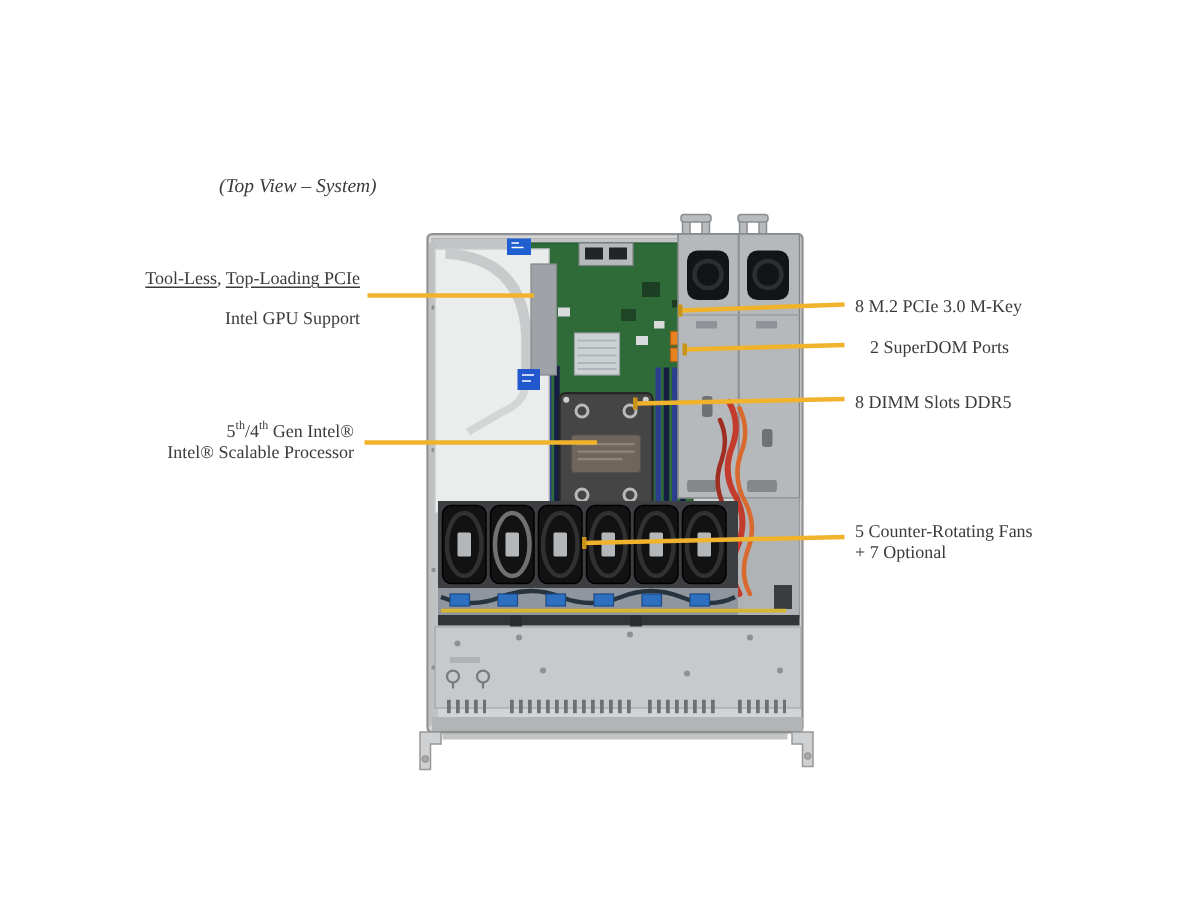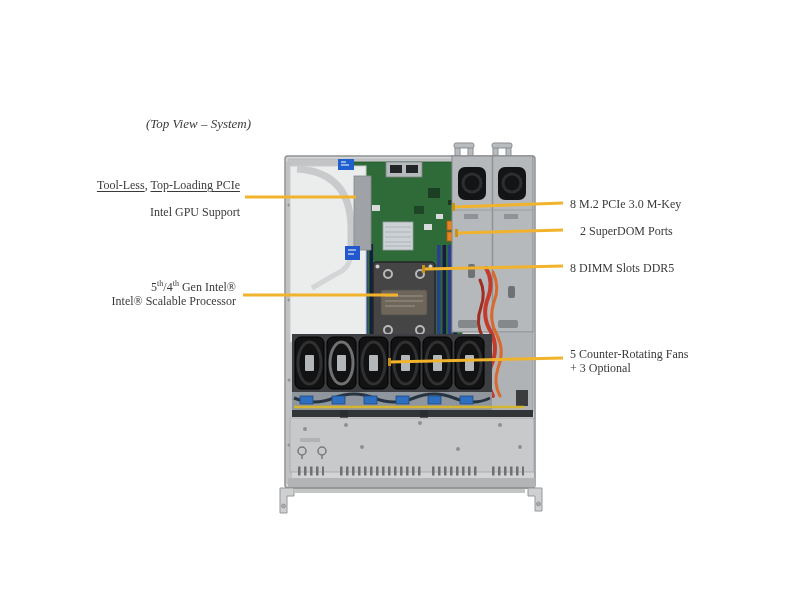--- a/index.html
+++ b/index.html
@@ -253,15 +253,15 @@
   <div class="label ra" style="left:36px;top:281px;width:200px;">
     <span>5</span><sup>th</sup><span>/4</span><sup>th</sup><span> Gen Intel®</span><br>
     <span>Intel® Scalable Processor</span>
   </div>
 
   <div class="label" style="left:570px;top:198px;">8 M.2 PCIe 3.0 M-Key</div>
   <div class="label" style="left:580px;top:225px;">2 SuperDOM Ports</div>
   <div class="label" style="left:570px;top:262px;">8 DIMM Slots DDR5</div>
   <div class="label" style="left:570px;top:348px;">
     <span>5 Counter-Rotating Fans</span><br>
-    <span>+ 3 Optional</span>
+    <span>+ 7 Optional</span>
   </div>
 </div>
 
 </body></html>

